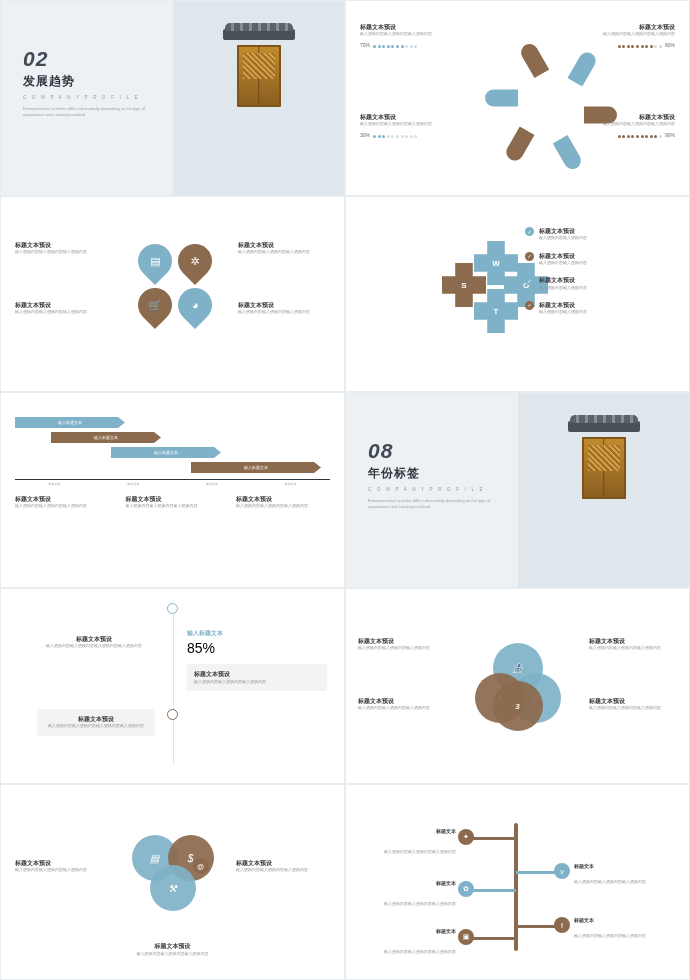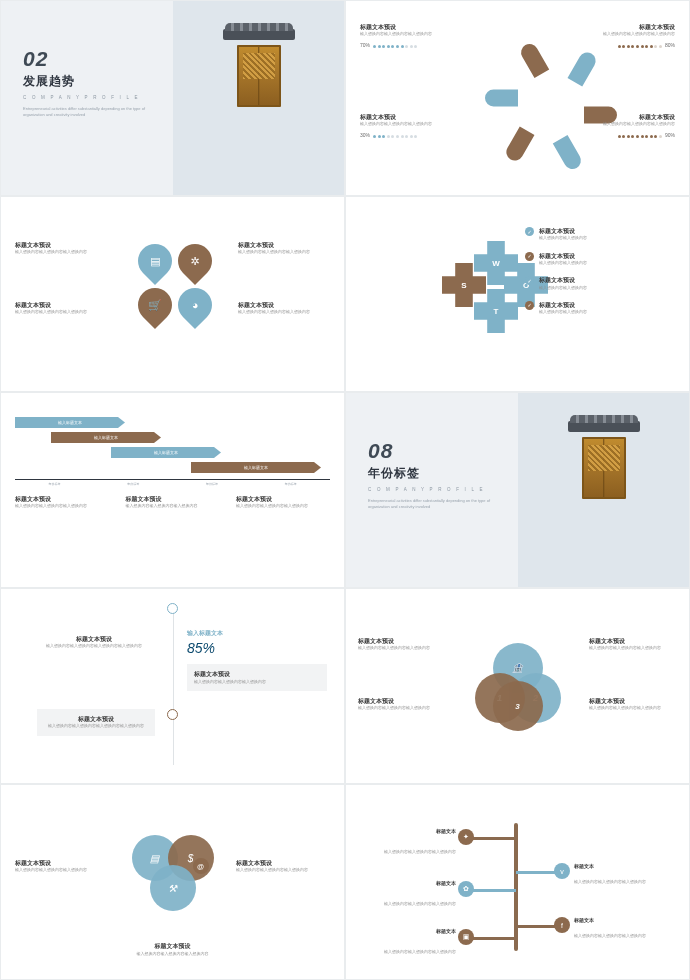--- a/index.html
+++ b/index.html
@@ -408,21 +408,21 @@
       <div class="t-body center">输入想换内容输入想换内容输入想换内容输入想换内容</div>
     </div>
 
     <div class="gray-box" style="position:absolute;left:36px;top:120px;width:118px;">
       <div class="t-title center">标题文本预设</div>
       <div class="t-body center">输入想换内容输入想换内容输入想换内容输入想换内容</div>
     </div>
 
     <div style="position:absolute;left:186px;top:40px;width:140px;">
       <div class="t-title t-accent">输入标题文本</div>
-      <div style="font-size:14px;color:#0c4a6e;margin-top:3px;font-style:italic;">85%</div>
+      <div style="font-size:14px;color:#000000;margin-top:3px;">85%</div>
       <div class="gray-box" style="margin-top:8px;">
         <div class="t-title">标题文本预设</div>
         <div class="t-body">输入想换内容输入想换内容输入想换内容</div>
       </div>
     </div>
   </div>
 
   <div class="slide">
     <div style="position:absolute;left:12px;top:48px;width:88px;">
       <div class="t-title">标题文本预设</div>

